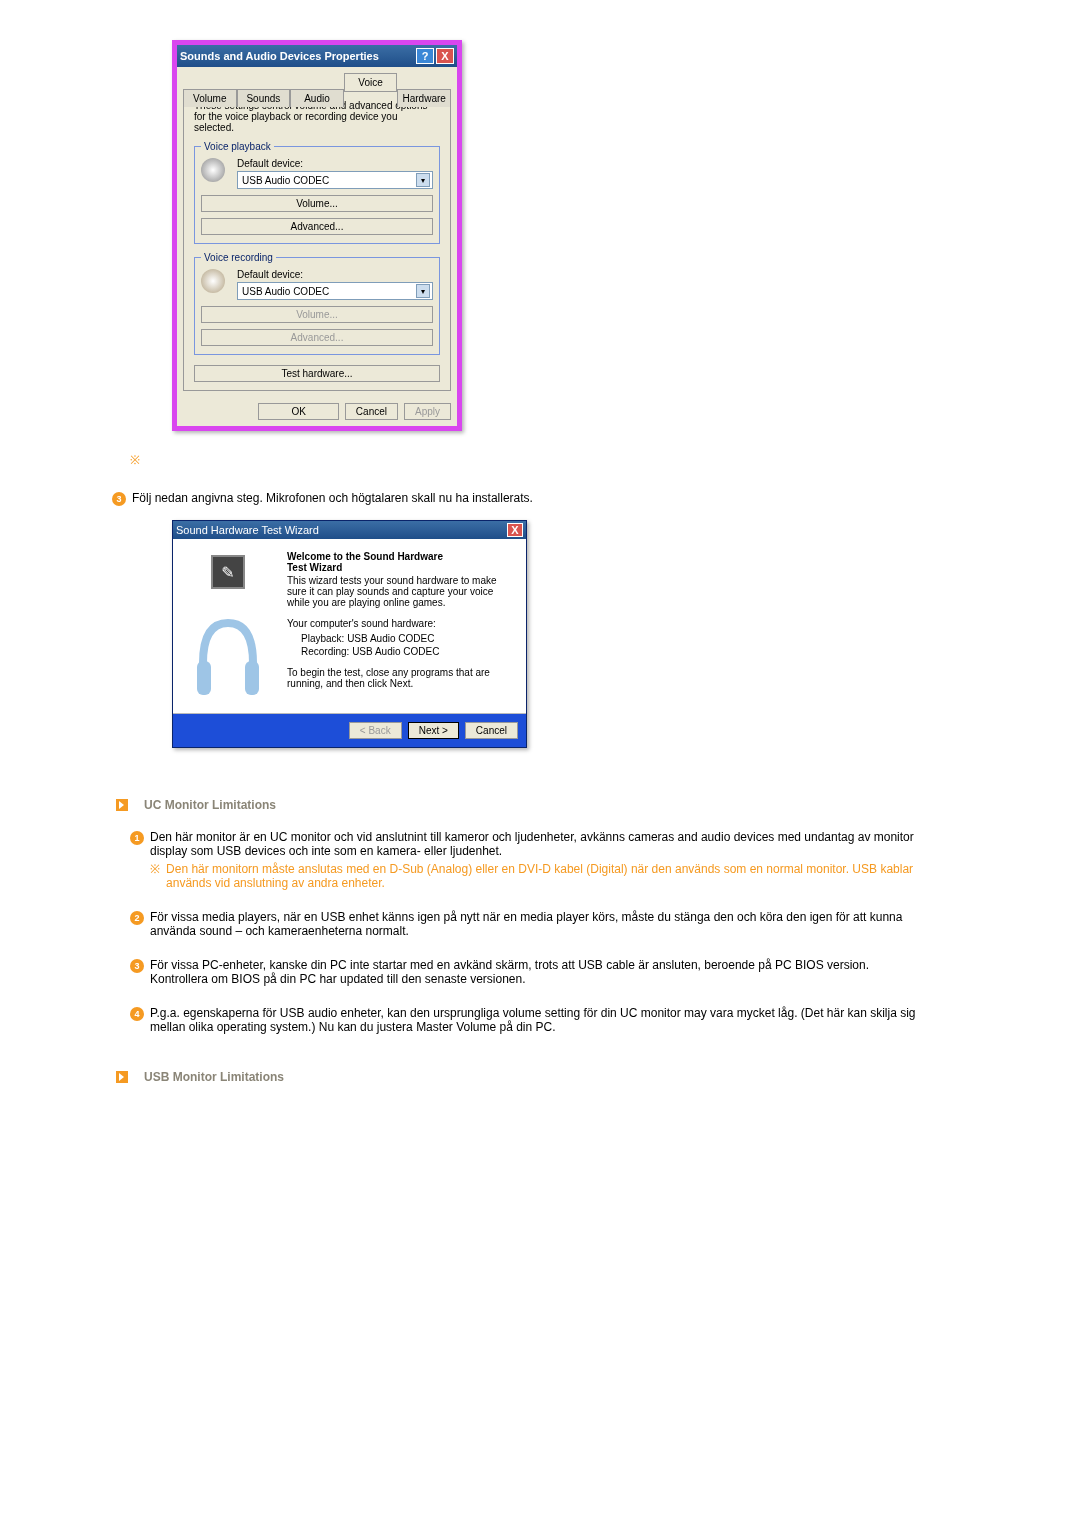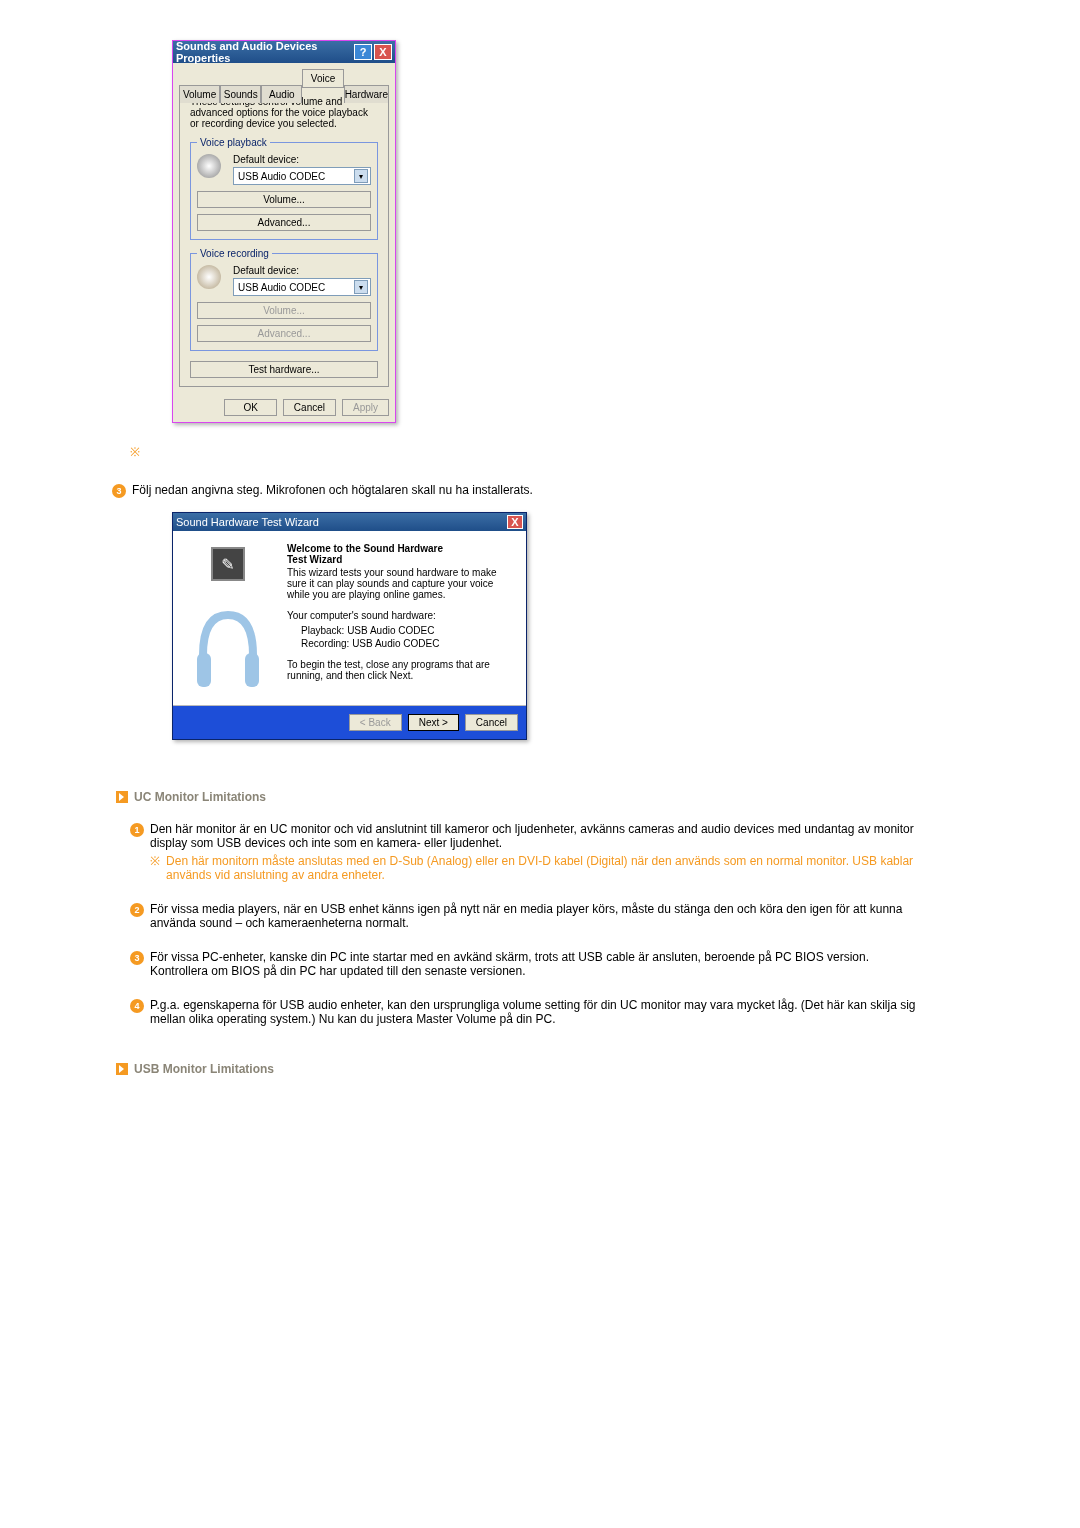--- a/index.html
+++ b/index.html
@@ -1,19 +1,19 @@
 <!DOCTYPE html>
 <html><head>
 <meta charset="utf-8">
 <style>
   * { box-sizing: border-box; margin: 0; padding: 0; }
   body { font-family: Arial, Helvetica, sans-serif; font-size: 12px; background: #fff; padding: 40px 60px 120px 130px; color: #000; width: 1080px; }
 
   
-  .dialog1 { width: 224px; margin-left: 42px; border: 1px solid #d946ef; background: #ece9d8; box-shadow: 2px 2px 4px rgba(0,0,0,.3); }
+  .dialog1 { width: 290px; margin-left: 42px; border: 5px solid #d946ef; background: #ece9d8; box-shadow: 2px 2px 4px rgba(0,0,0,.3); }
   .titlebar { height: 22px; background: linear-gradient(#3b6ea5,#1f4e89); color: #fff; display: flex; align-items: center; justify-content: space-between; padding: 0 3px; font-size: 11px; font-weight: bold; }
   .tbtns { display: flex; gap: 2px; }
   .tbtn { width: 18px; height: 16px; border: 1px solid #fff; display: flex; align-items: center; justify-content: center; font-size: 11px; font-weight: bold; color: #fff; }
   .help { background: #3b87d6; }
   .close { background: #d9544f; }
   .tabs { display: flex; margin: 6px 6px 0 6px; font-size: 10px; }
   .tab { flex: 1; text-align: center; padding: 3px 0; border: 1px solid #999; background: #ece9d8; border-bottom: none; position: relative; }
   .tab.inactive { background: #e0ddd0; top: 16px; }
   .tab.active { z-index: 2; background: #ece9d8; }
   .tabbody { border: 1px solid #999; margin: 0 6px 6px 6px; background: #ece9d8; padding: 8px 10px; font-size: 10px; }
@@ -42,21 +42,21 @@
   .tb2 { height: 18px; background: linear-gradient(#3b6ea5,#1f4e89); color: #fff; display: flex; align-items: center; justify-content: space-between; padding: 0 3px; font-size: 11px; }
   .wizbody { display: flex; background: #fff; }
   .wizside { width: 110px; background: #fff; display: flex; flex-direction: column; align-items: center; padding-top: 16px; }
   .wizico { width: 34px; height: 34px; background: #444; border: 2px solid #888; margin-bottom: 14px; display:flex;align-items:center;justify-content:center;color:#fff;font-size:16px; }
   .headph { width: 70px; height: 110px; color: #9ec5e6; }
   .wizmain { flex: 1; padding: 12px 14px 18px 4px; font-size: 10px; }
   .wizh { font-weight: bold; font-size: 10px; margin-bottom: 2px; }
   .wizfoot { background: #1d4ed8; display: flex; justify-content: flex-end; gap: 6px; padding: 8px; border-top: 1px solid #bbb; }
 
   
-  .shead { display: flex; align-items: center; gap: 6px; margin: 50px 0 18px -14px; }
+  .shead { display: flex; align-items: center; gap: 16px; margin: 50px 0 18px -14px; }
   .sarrow { width: 12px; height: 12px; background: #f59a22; position: relative; }
   .sarrow::after { content: ""; position: absolute; left: 3px; top: 2px; width: 0; height: 0; border-left: 5px solid #fff; border-top: 4px solid transparent; border-bottom: 4px solid transparent; }
   .stitle { color: #8a8577; font-weight: bold; }
 
   .item { display: flex; gap: 6px; margin: 0 0 20px 0; }
   .substar { display: flex; gap: 6px; margin: 4px 0 0 0; }
   .content { max-width: 790px; }
 </style>
 </head>
 <body>
@@ -112,21 +112,21 @@
       <div class="btnrow">
         <button class="btn dis">Volume...</button>
         <button class="btn dis">Advanced...</button>
       </div>
     </fieldset>
     <div class="btnrow" style="margin-top:10px;">
       <button class="btn">Test hardware...</button>
     </div>
   </div>
   <div class="dlgfoot">
-    <button class="btn" style="padding:2px 18px">OK</button>
+    <button class="btn" style="padding:2px 32px">OK</button>
     <button class="btn">Cancel</button>
     <button class="btn dis">Apply</button>
   </div>
 </div>
 
 <div class="starnote">
   <span class="star">※</span>
 </div>
 
 <div class="numrow">

